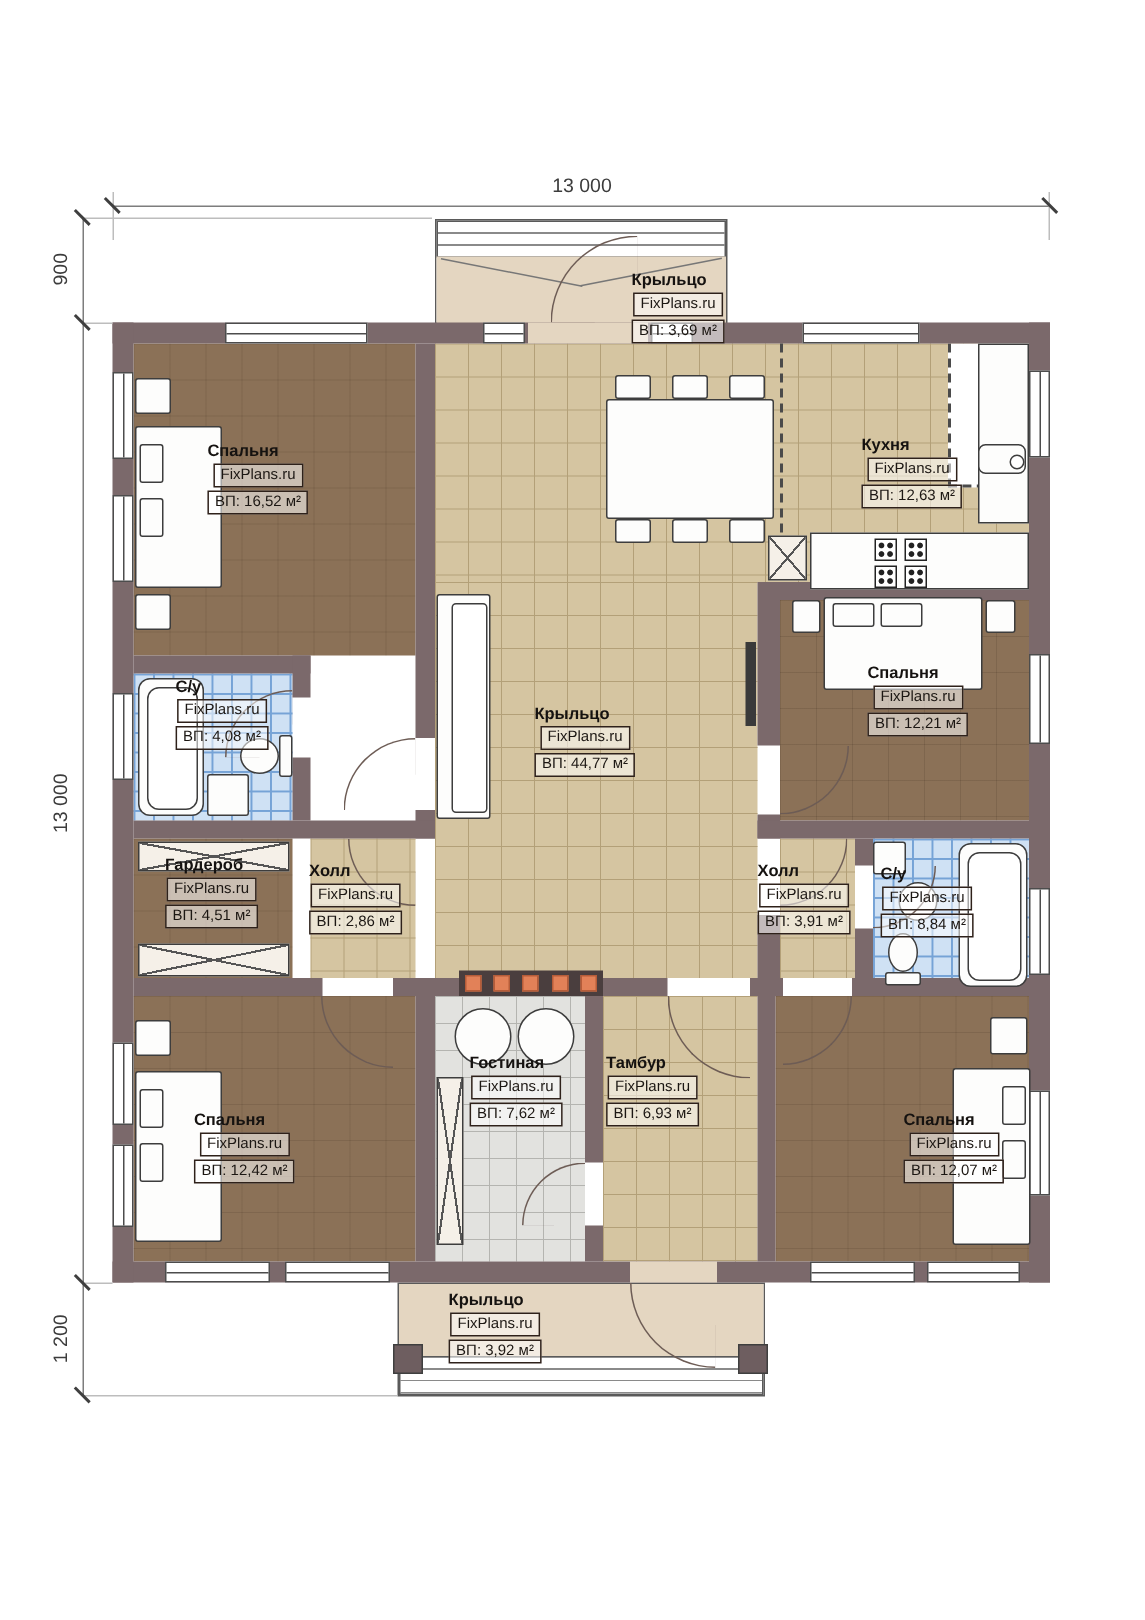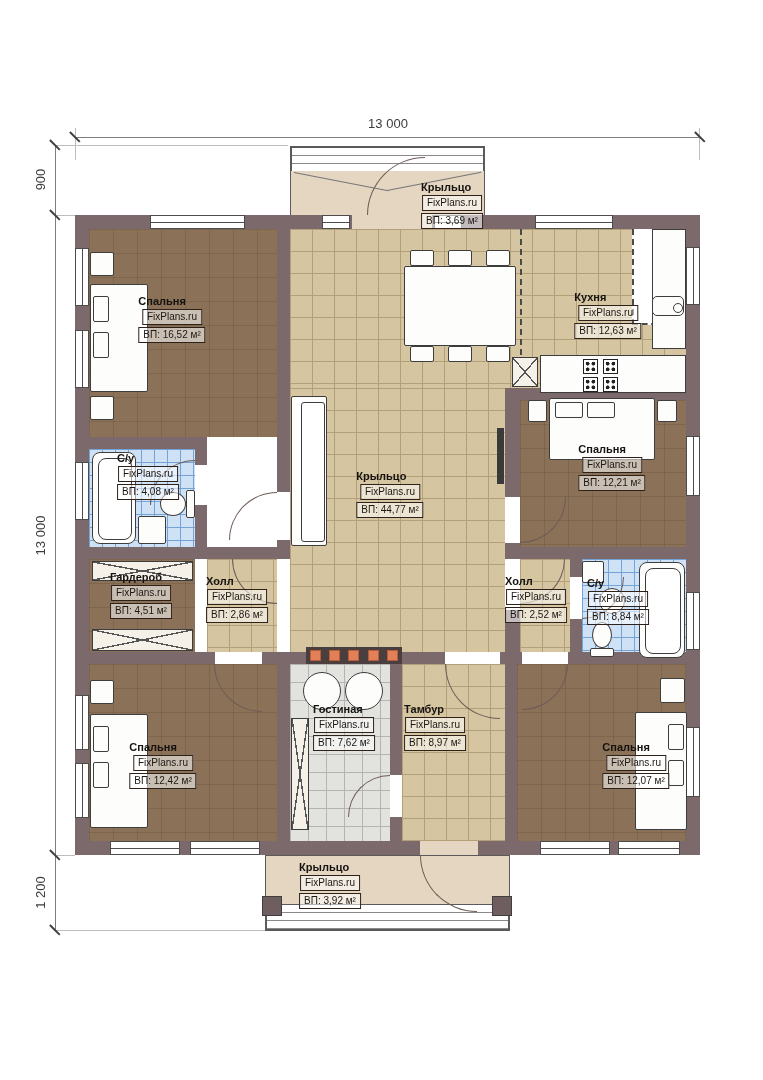--- a/index.html
+++ b/index.html
@@ -269,41 +269,41 @@
     <div class="vp-box">ВП: 4,51 м²</div>
   </div>
   <div class="abs room-label" style="left:237px;top:575px">
     <div class="room-name">Холл</div>
     <div class="wm-box">FixPlans.ru</div>
     <div class="vp-box">ВП: 2,86 м²</div>
   </div>
   <div class="abs room-label" style="left:536px;top:575px">
     <div class="room-name">Холл</div>
     <div class="wm-box">FixPlans.ru</div>
-    <div class="vp-box">ВП: 2,52 м²</div>
+    <div class="vp-box">ВП: 3,91 м²</div>
   </div>
   <div class="abs room-label" style="left:618px;top:577px">
     <div class="room-name">С/у</div>
     <div class="wm-box">FixPlans.ru</div>
     <div class="vp-box">ВП: 8,84 м²</div>
   </div>
   <div class="abs room-label" style="left:163px;top:741px">
     <div class="room-name">Спальня</div>
     <div class="wm-box">FixPlans.ru</div>
     <div class="vp-box">ВП: 12,42 м²</div>
   </div>
   <div class="abs room-label" style="left:344px;top:703px">
     <div class="room-name">Гостиная</div>
     <div class="wm-box">FixPlans.ru</div>
     <div class="vp-box">ВП: 7,62 м²</div>
   </div>
   <div class="abs room-label" style="left:435px;top:703px">
     <div class="room-name">Тамбур</div>
     <div class="wm-box">FixPlans.ru</div>
-    <div class="vp-box">ВП: 8,97 м²</div>
+    <div class="vp-box">ВП: 6,93 м²</div>
   </div>
   <div class="abs room-label" style="left:636px;top:741px">
     <div class="room-name">Спальня</div>
     <div class="wm-box">FixPlans.ru</div>
     <div class="vp-box">ВП: 12,07 м²</div>
   </div>
   <div class="abs room-label" style="left:330px;top:861px">
     <div class="room-name">Крыльцо</div>
     <div class="wm-box">FixPlans.ru</div>
     <div class="vp-box">ВП: 3,92 м²</div>

